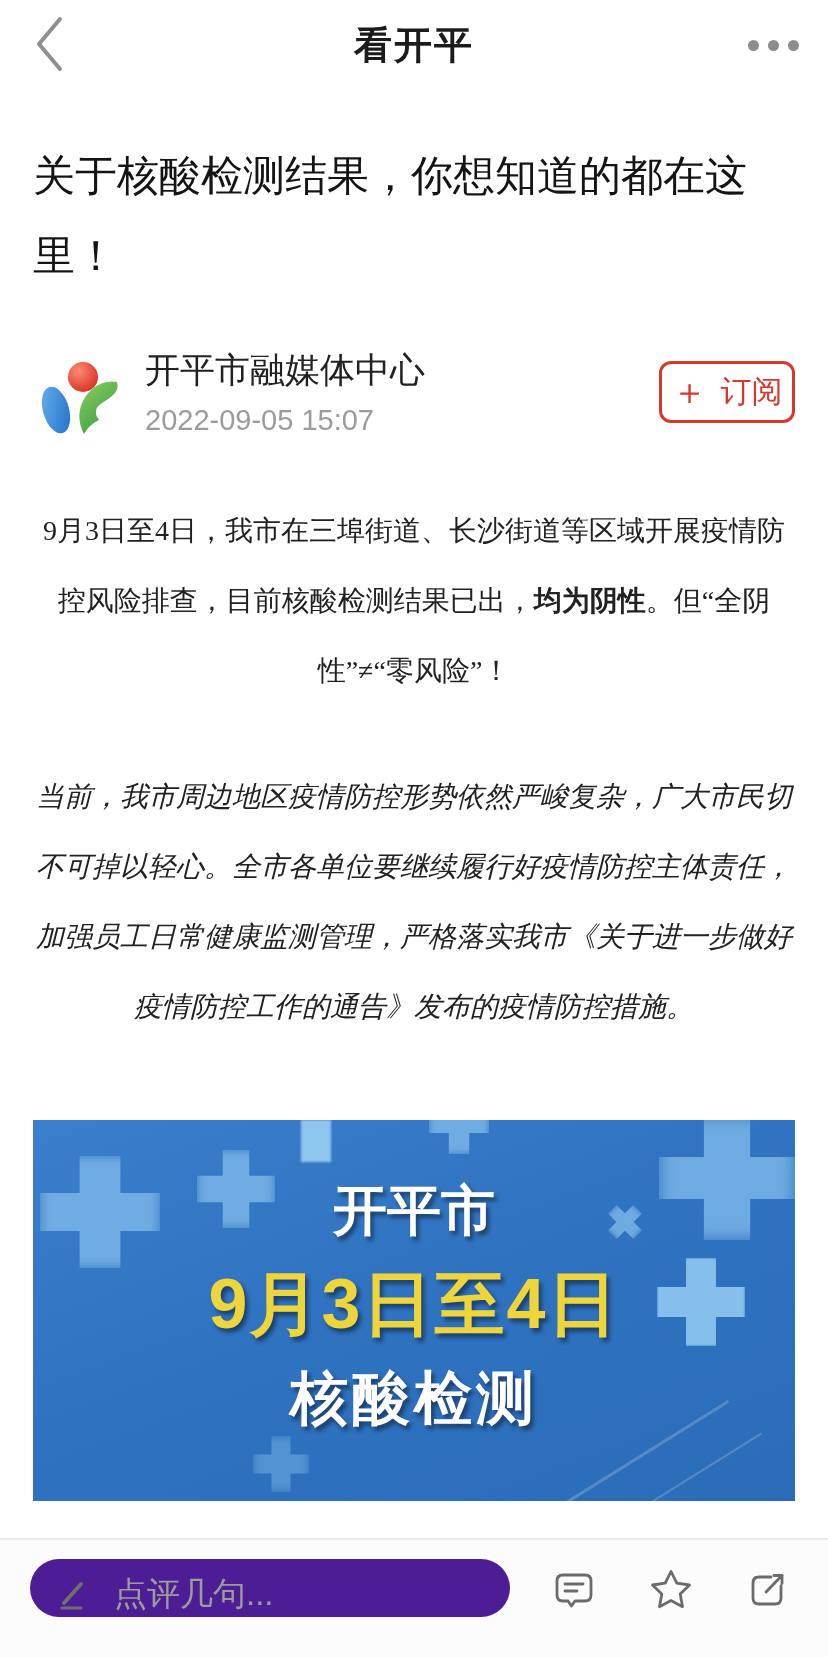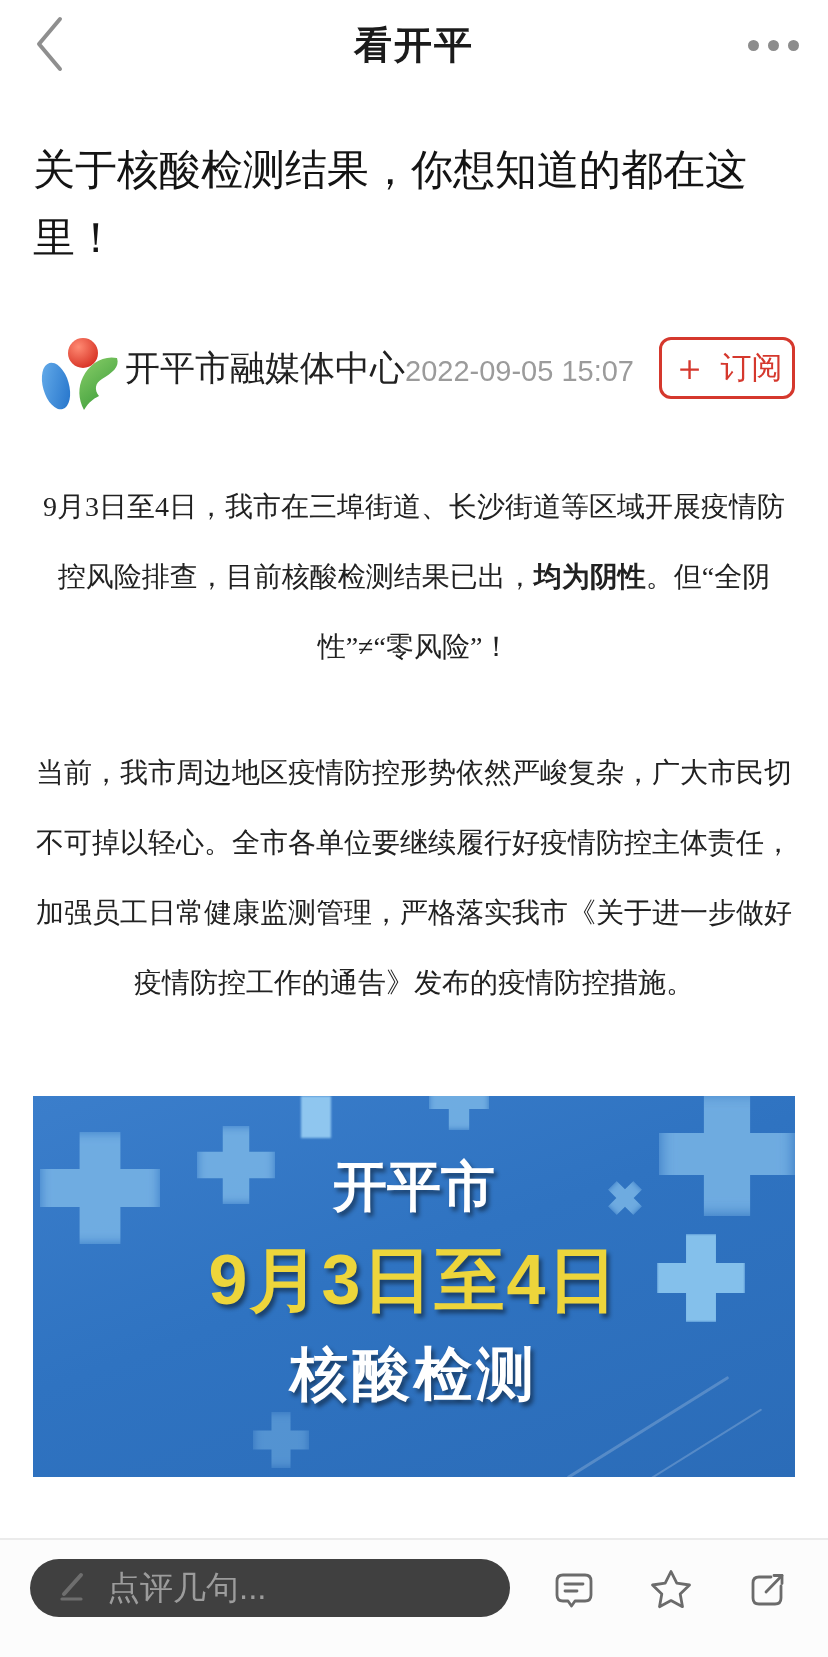--- a/index.html
+++ b/index.html
@@ -9,52 +9,52 @@
 
   
   .nav { position:relative; height:90px; display:flex; align-items:center; justify-content:center; background:#ffffff; }
   .nav-back { position:absolute; left:22px; top:14px; width:56px; height:62px; display:flex; align-items:center; justify-content:center; background:none; border:none; cursor:pointer; }
   .nav-title { font-size:38px; font-weight:700; color:#1b1b1b; letter-spacing:2px; }
   .nav-more { position:absolute; right:20px; top:20px; width:70px; height:50px; display:flex; align-items:center; justify-content:center; gap:9px; background:none; border:none; cursor:pointer; }
   .nav-more i { width:11px; height:11px; border-radius:50%; background:#8c8c8c; }
 
   
   .content { padding:0 33px; }
-  .article-title { margin-top:46px; font-size:42px; line-height:68px; font-weight:500; color:#141414; }
+  .article-title { margin-top:46px; font-size:42px; line-height:80px; font-weight:500; color:#141414; }
 
   .author-row { margin-top:50px; display:flex; align-items:center; }
   .avatar { width:92px; height:92px; flex:0 0 92px; }
-  .author-meta { display:flex; flex-direction:row; }
+  .author-meta { margin-left:20px; display:flex; flex-direction:column; }
   .author-name { font-size:35px; color:#212121; }
   .author-time { margin-top:10px; font-size:29px; color:#9b9b9b; font-family:Liberation Sans, sans-serif; }
   .subscribe-btn { margin-left:auto; width:136px; height:62px; border:3px solid #d5382d; border-radius:12px; background:#ffffff; color:#d5382d; display:flex; align-items:center; justify-content:center; gap:13px; cursor:pointer; }
   .subscribe-plus { font-size:36px; line-height:36px; font-weight:400; }
   .subscribe-label { font-size:31px; }
 
   .body-text { font-family:"Liberation Serif", serif; }
   .body-text p { font-size:28px; line-height:70px; color:#212121;text-align:center; }
-  .body-text p + p { margin-top:56px; }
+  .body-text p + p { margin-top:56px;font-style:italic; }
   .p1 { margin-top:58px; }
   .body-text strong { font-weight:700; }
 
   
   .banner { position:relative; margin-top:78px; width:762px; height:381px; overflow:hidden; background:linear-gradient(160deg,#3b7ecb 0%, #2f73c1 45%, #2b6cb8 100%); cursor:pointer; }
   .cross { position:absolute; background:#7ab5e6; opacity:.85;
     clip-path:polygon(33% 0,67% 0,67% 33%,100% 33%,100% 67%,67% 67%,67% 100%,33% 100%,33% 67%,0 67%,0 33%,33% 33%); }
   .sq { position:absolute; background:#8fc6ef; }
   .streak { position:absolute; background:rgba(255,255,255,.20); transform:rotate(-32deg); border-radius:2px; }
   .banner-text { position:relative; z-index:2; height:100%; display:flex; flex-direction:column; align-items:center; padding-top:40px; }
   .banner-l1 { font-size:54px; font-weight:700; color:#ffffff; text-shadow:3px 4px 4px rgba(0,0,0,.45);margin-top:15px; }
   .banner-l2 { margin-top:10px; font-size:70px; font-weight:700; color:#edd53b; letter-spacing:2px; text-shadow:3px 4px 4px rgba(0,0,0,.45); }
   .banner-l3 { margin-top:6px; font-size:58px; font-weight:700; color:#ffffff; letter-spacing:2px; text-shadow:3px 4px 4px rgba(0,0,0,.45); }
   .banner-l4 { margin-top:8px; font-size:58px; font-weight:700; color:#ffffff; letter-spacing:4px; text-shadow:3px 4px 4px rgba(0,0,0,.45); }
 
   
   .bottom-bar { position:absolute; left:0; bottom:0; width:828px; height:119px; background:#fcfcfc; border-top:2px solid #ebebeb; display:flex; align-items:flex-start; }
-  .comment-input { margin:19px 0 0 30px; width:480px; height:58px; border-radius:29px; background:#404040; display:flex; align-items:center; padding-left:26px; gap:15px; cursor:text; }
+  .comment-input { margin:19px 0 0 30px; width:480px; height:58px; border-radius:29px; background:#4c1d95; display:flex; align-items:flex-end; padding-left:26px; gap:22px; cursor:text; }
   .comment-placeholder { font-size:33px; color:#9c9c9c; }
   .bar-icons { display:flex; align-items:center; gap:52px; margin:27px 0 0 42px; }
   .icon-btn { background:none; border:none; padding:0; cursor:pointer; display:flex; }
 </style>
 </head>
 <body>
 
 <div class="screen">
 
   <div class="nav">

